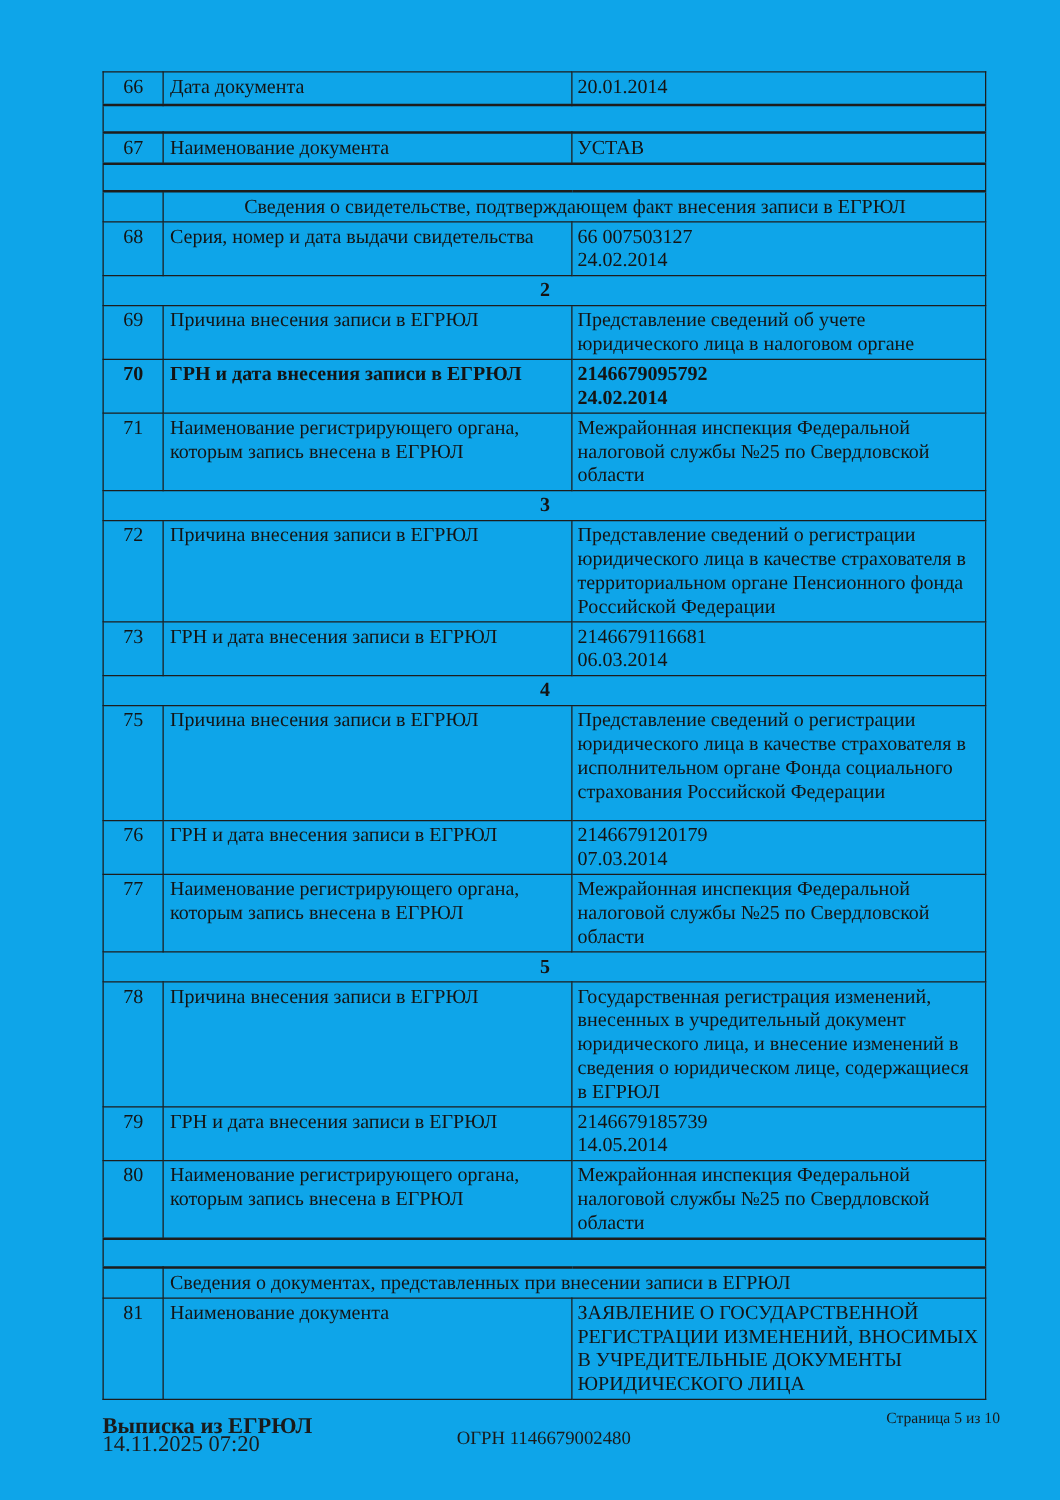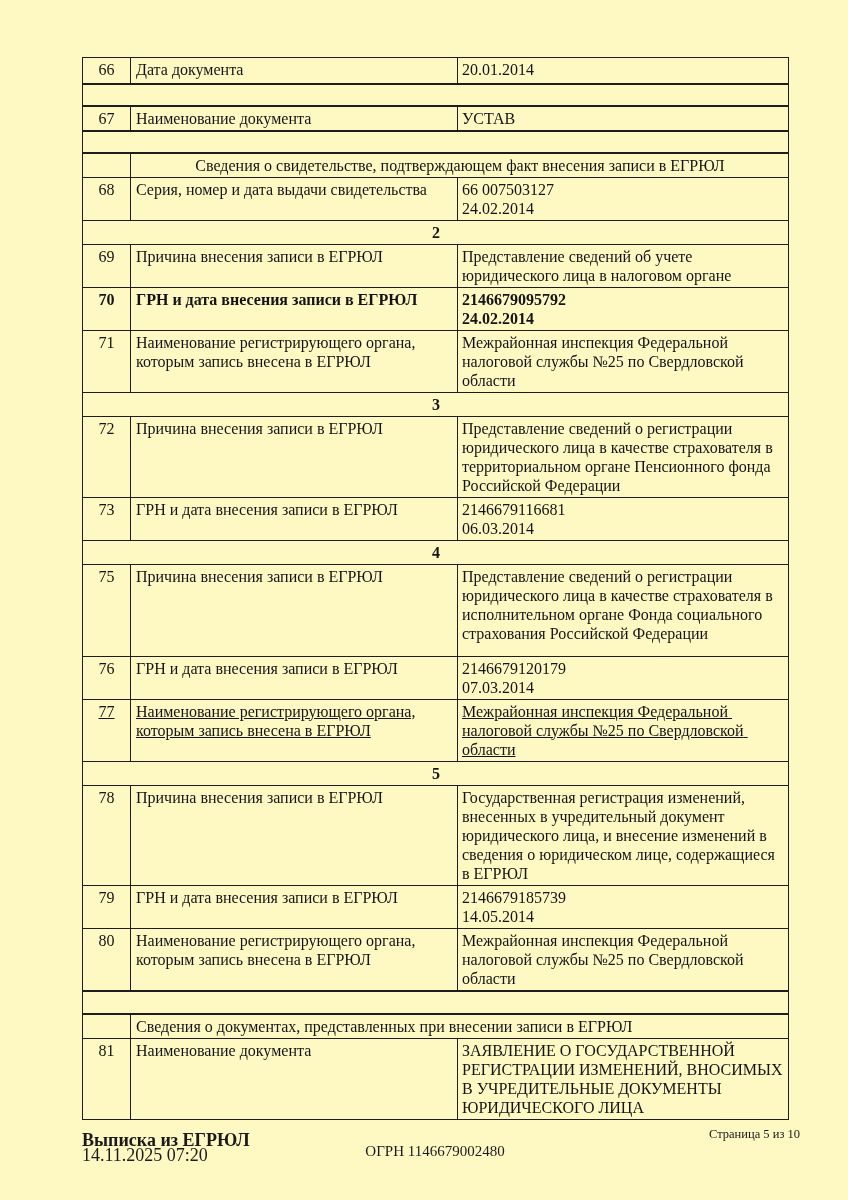--- a/index.html
+++ b/index.html
@@ -1,21 +1,21 @@
 <!DOCTYPE html>
 <html><head>
 <meta charset="utf-8">
 <style>
   * { margin: 0; padding: 0; box-sizing: border-box; }
   html, body { background: #ffffff; }
   .page {
     position: relative;
     width: 848px;
     height: 1200px;
-    background: #fef9c3;
+    background: #0ea5e9;
     font-family: "Liberation Serif", "DejaVu Serif", serif;
     color: #141414;
     overflow: hidden;
   }
   table.doc-table {
     position: absolute;
     left: 82px;
     top: 57px;
     width: 706px;
     border-collapse: collapse;
@@ -149,21 +149,21 @@
           <td class="num">75</td>
           <td class="lbl">Причина внесения записи в ЕГРЮЛ</td>
           <td class="val">Представление сведений о регистрации юридического лица в качестве страхователя в исполнительном органе Фонда социального страхования Российской Федерации</td>
         </tr>
         <tr style="height: 40px;">
           <td class="num">76</td>
           <td class="lbl">ГРН и дата внесения записи в ЕГРЮЛ</td>
           <td class="val">2146679120179
 07.03.2014</td>
         </tr>
-        <tr style="height: 60px; text-decoration: underline;">
+        <tr style="height: 60px;">
           <td class="num">77</td>
           <td class="lbl">Наименование регистрирующего органа, которым запись внесена в ЕГРЮЛ</td>
           <td class="val">Межрайонная инспекция Федеральной налоговой службы №25 по Свердловской области</td>
         </tr>
         <tr style="height: 20px;">
           <td class="secnum" colspan="3">5</td>
         </tr>
         <tr style="height: 95px; margin-top: 28px;">
           <td class="num">78</td>
           <td class="lbl">Причина внесения записи в ЕГРЮЛ</td>

